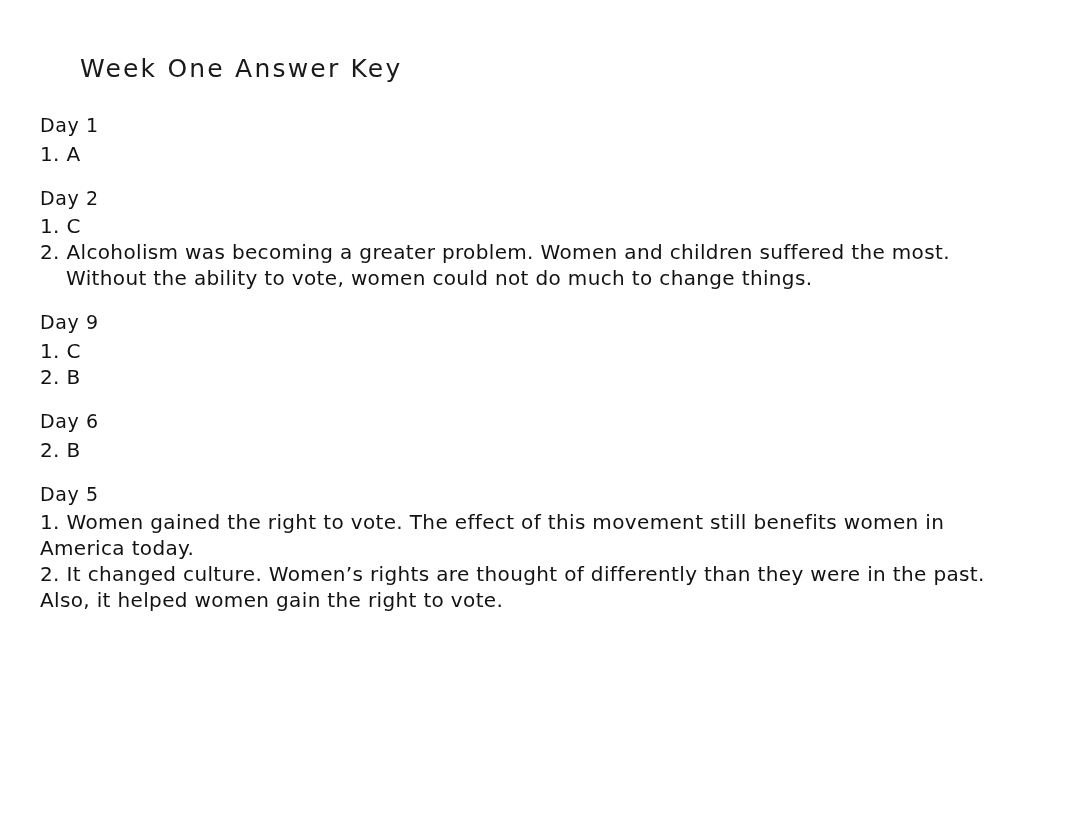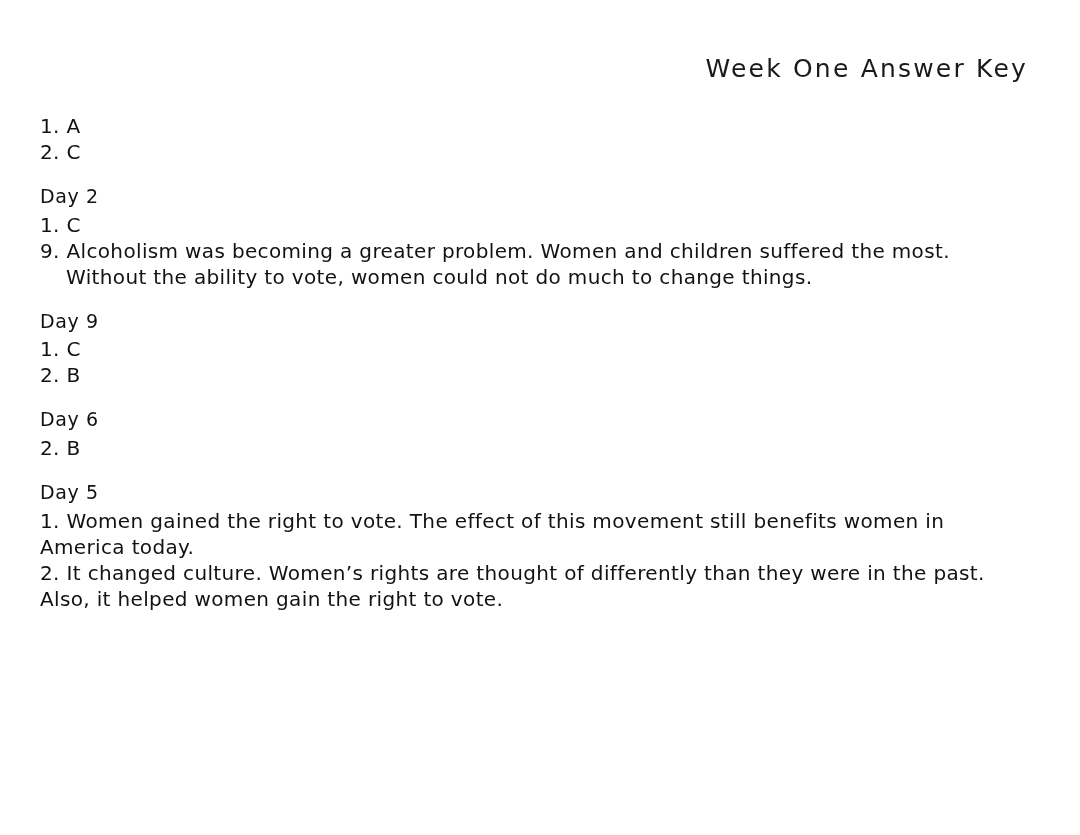--- a/index.html
+++ b/index.html
@@ -16,21 +16,21 @@
   }
   .page {
     position: relative;
     width: 1080px;
     height: 835px;
     background: #ffffff;
     box-sizing: border-box;
     padding: 40px 52px 0 40px;
   }
   .doc-title {
-    text-align: right;
+    text-align: left;
     font-size: 25px;
     letter-spacing: 2.2px;
     font-weight: 400;
     margin: 14px 0 0 0;
     padding-left: 40px;
     color: #1a1a1a;
   }
   .body-area {
     margin-top: 30px;
   }
@@ -65,28 +65,28 @@
 </head>
 <body>
 
 <div class="page">
 
   <h1 class="doc-title">Week One Answer Key</h1>
 
   <div class="body-area">
 
     <div class="day-block">
+      <div class="day-heading">Day 1</div>
       <p class="answer-line">1. A</p>
-      <p class="answer-line">2. C</p>
     </div>
 
     <div class="day-block">
       <div class="day-heading">Day 2</div>
       <p class="answer-line">1. C</p>
-      <p class="answer-line hanging">9. Alcoholism was becoming a greater problem.  Women and children suffered the most.  Without the ability to vote, women could not do much to change things.</p>
+      <p class="answer-line hanging">2. Alcoholism was becoming a greater problem.  Women and children suffered the most.  Without the ability to vote, women could not do much to change things.</p>
     </div>
 
     <div class="day-block">
       <div class="day-heading">Day 9</div>
       <p class="answer-line">1. C</p>
       <p class="answer-line">2. B</p>
     </div>
 
     <div class="day-block">
       <div class="day-heading">Day 6</div>

